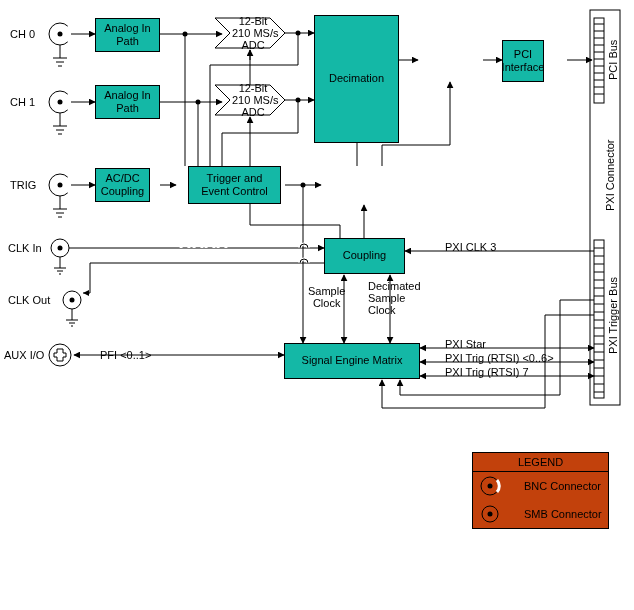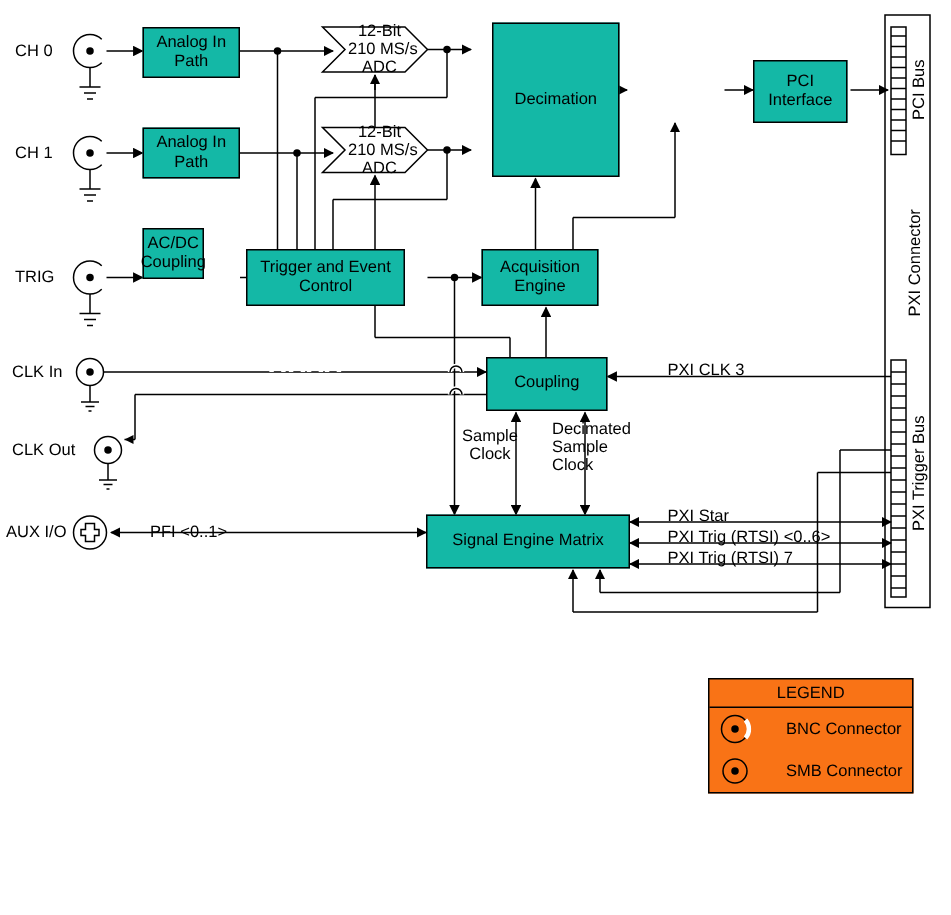--- a/index.html
+++ b/index.html
@@ -43,21 +43,21 @@
   svg.diagram {
     position: absolute;
     left: 0; top: 0;
     width: 634px;
     height: 610px;
     pointer-events: none;
   }
   .legend {
     position: absolute;
     border: 1px solid #000;
-    background: #f97316;
+    background: #c2410c;
   }
   .legend-title {
     text-align: center;
     border-bottom: 1px solid #000;
     padding: 3px 0;
     font-size: 11px;
   }
   .legend-row {
     display: flex;
     align-items: center;
@@ -290,30 +290,28 @@
 <div class="box" style="left:95px;top:85px;width:65px;height:34px">Analog In
 Path</div>
 
 <span class="lbl" style="left:232px;top:15px;text-align:center;width:42px">12-Bit
 210 MS/s
 ADC</span>
 <span class="lbl" style="left:232px;top:82px;text-align:center;width:42px">12-Bit
 210 MS/s
 ADC</span>
 
-<div class="box" style="left:328px;top:15px;width:85px;height:103px">Decimation</div>
-<div class="box" style="left:502px;top:40px;width:63px;height:42px">PCI
+<div class="box" style="left:314px;top:15px;width:85px;height:128px">Decimation</div>
+<div class="box" style="left:502px;top:40px;width:42px;height:42px">PCI
 Interface</div>
 
-<div class="box" style="left:95px;top:152px;width:41px;height:34px">AC/DC
+<div class="box" style="left:95px;top:168px;width:55px;height:34px">AC/DC
 Coupling</div>
-<div class="box" style="left:164px;top:166px;width:106px;height:38px">Trigger and
+<div class="box" style="left:188px;top:166px;width:93px;height:38px">Trigger and
 Event Control</div>
-<div class="box" style="left:321px;top:166px;width:78px;height:38px">Acquisition
-Engine</div>
 <div class="box" style="left:324px;top:238px;width:81px;height:36px">Coupling</div>
 <div class="box" style="left:284px;top:343px;width:136px;height:36px">Signal Engine
 Matrix</div>
 
 <span class="lbl vtext" style="left:608px;top:30px;height:60px">PCI Bus</span>
 <span class="lbl vtext" style="left:605px;top:130px;height:90px">PXI Connector</span>
 <span class="lbl vtext" style="left:608px;top:260px;height:110px">PXI Trigger Bus</span>
 
 <span class="lbl" style="left:445px;top:241px">PXI CLK 3</span>
 <span class="lbl" style="left:308px;top:285px;text-align:center">Sample

